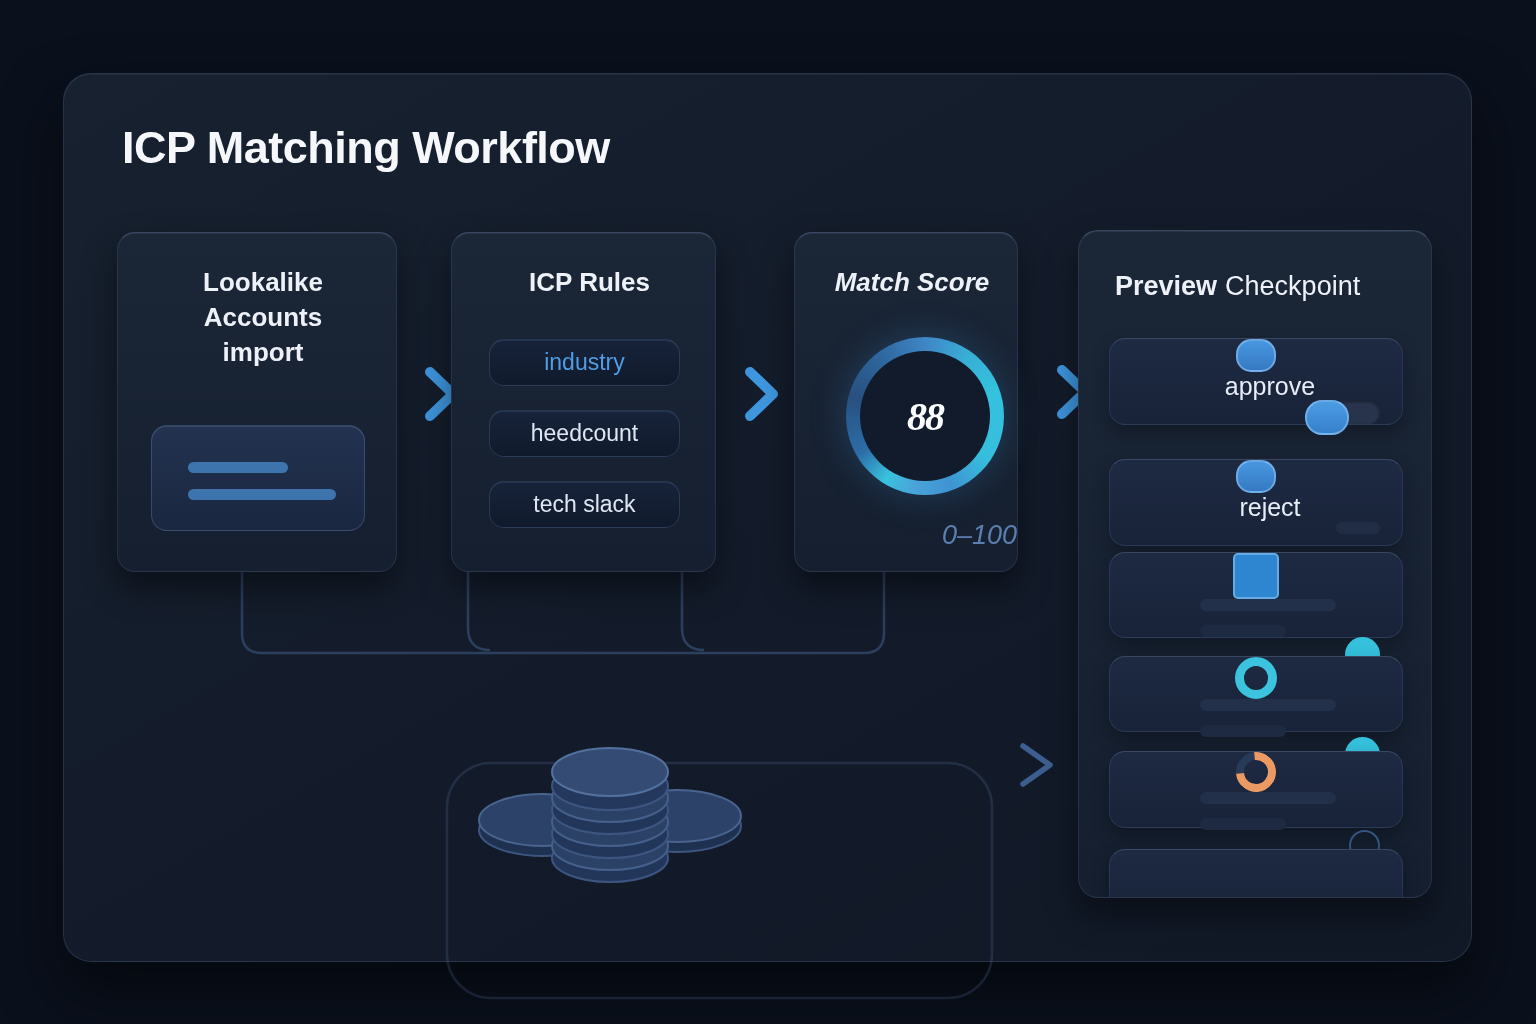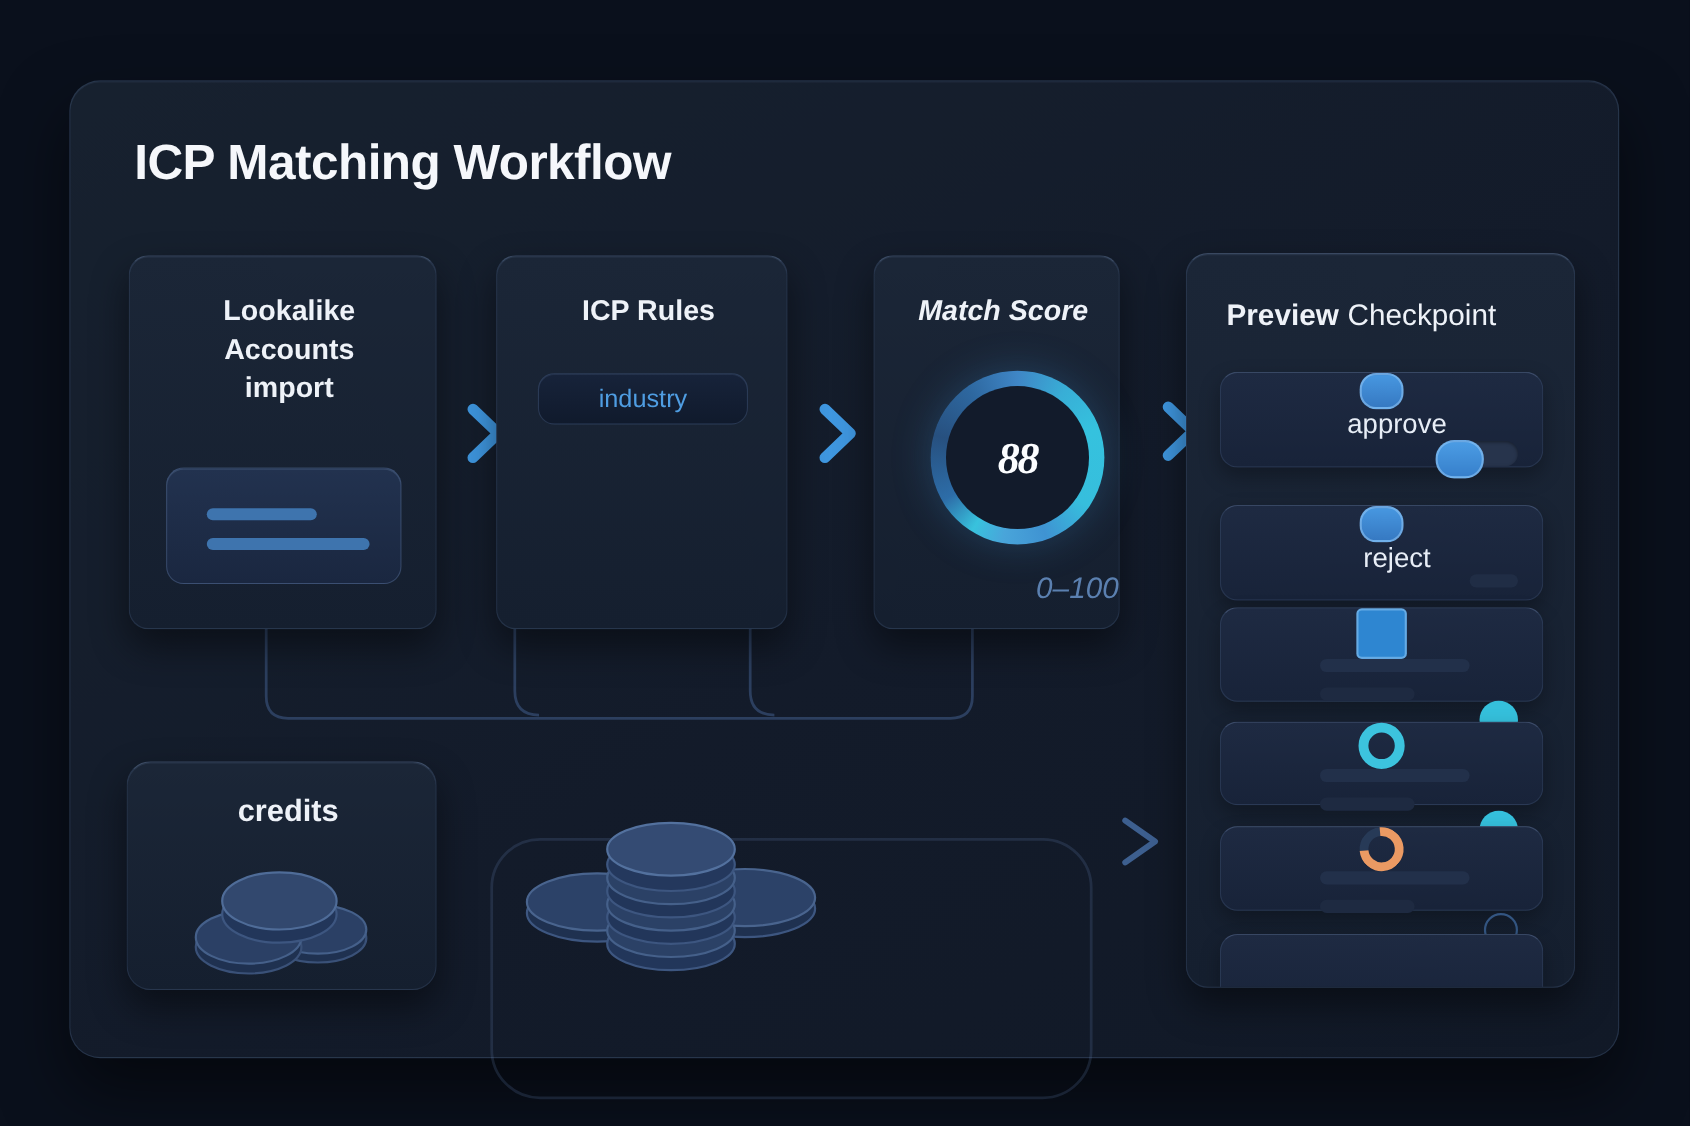--- a/index.html
+++ b/index.html
@@ -159,20 +159,22 @@
     <div class="card-title">Lookalike Accounts import</div>
     <div class="import-box">
       <div class="bar b1"></div>
       <div class="bar b2"></div>
     </div>
   </div>
 
   <div class="card card-rules">
     <div class="card-title">ICP Rules</div>
     <div class="pill p1">industry</div>
+    <div class="pill p2">heedcount</div>
+    <div class="pill p3">tech slack</div>
   </div>
 
   <div class="card card-score">
     <div class="card-title">Match Score</div>
     <div class="gauge">
       <div class="gauge-inner">
         <span class="gauge-value">88</span>
       </div>
     </div>
     <div class="gauge-range">0–100</div>
@@ -220,31 +222,20 @@
       <div class="plines">
         <div class="l1"></div>
         <div class="l2"></div>
       </div>
       <div class="dot-outline"></div>
     </div>
 
     <div class="prow r-stub"></div>
   </div>
 
-  <div class="card card-credits">
-    <div class="card-title">credits</div>
-    <svg class="coins" style="left:48px; top:80px;" width="190" height="125" viewBox="0 0 190 125">
-      <ellipse cx="125" cy="80" rx="44" ry="22" fill="#1f3150" stroke="#3a5178" stroke-width="2"></ellipse>
-      <ellipse cx="125" cy="72" rx="44" ry="22" fill="#2b4065" stroke="#45608a" stroke-width="2"></ellipse>
-      <ellipse cx="62" cy="88" rx="48" ry="24" fill="#1f3150" stroke="#3a5178" stroke-width="2"></ellipse>
-      <ellipse cx="62" cy="79" rx="48" ry="24" fill="#2b4065" stroke="#45608a" stroke-width="2"></ellipse>
-      <ellipse cx="90" cy="58" rx="52" ry="26" fill="#22365a" stroke="#3d5680" stroke-width="2"></ellipse>
-      <ellipse cx="90" cy="46" rx="52" ry="26" fill="#32486e" stroke="#4f6c98" stroke-width="2"></ellipse>
-    </svg>
-  </div>
 
   <svg class="coins" style="left:455px; top:728px;" width="310" height="180" viewBox="0 0 310 180">
     <ellipse cx="88" cy="102" rx="64" ry="26" fill="#1f3150" stroke="#3d5680" stroke-width="2"></ellipse>
     <ellipse cx="88" cy="92" rx="64" ry="26" fill="#2c4268" stroke="#49648e" stroke-width="2"></ellipse>
     <ellipse cx="222" cy="98" rx="64" ry="26" fill="#1f3150" stroke="#3d5680" stroke-width="2"></ellipse>
     <ellipse cx="222" cy="88" rx="64" ry="26" fill="#2c4268" stroke="#49648e" stroke-width="2"></ellipse>
     <ellipse cx="155" cy="130" rx="58" ry="24" fill="#22365a" stroke="#3d5680" stroke-width="2"></ellipse>
     <ellipse cx="155" cy="118" rx="58" ry="24" fill="#2b4166" stroke="#45608a" stroke-width="2"></ellipse>
     <ellipse cx="155" cy="106" rx="58" ry="24" fill="#22365a" stroke="#3d5680" stroke-width="2"></ellipse>
     <ellipse cx="155" cy="94" rx="58" ry="24" fill="#2b4166" stroke="#45608a" stroke-width="2"></ellipse>

